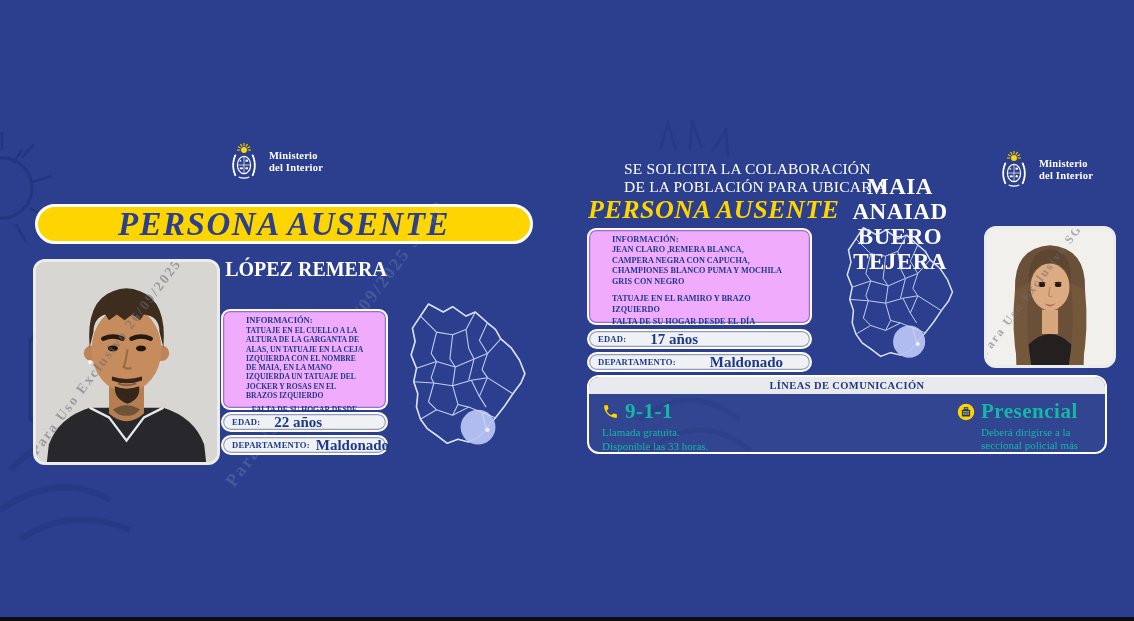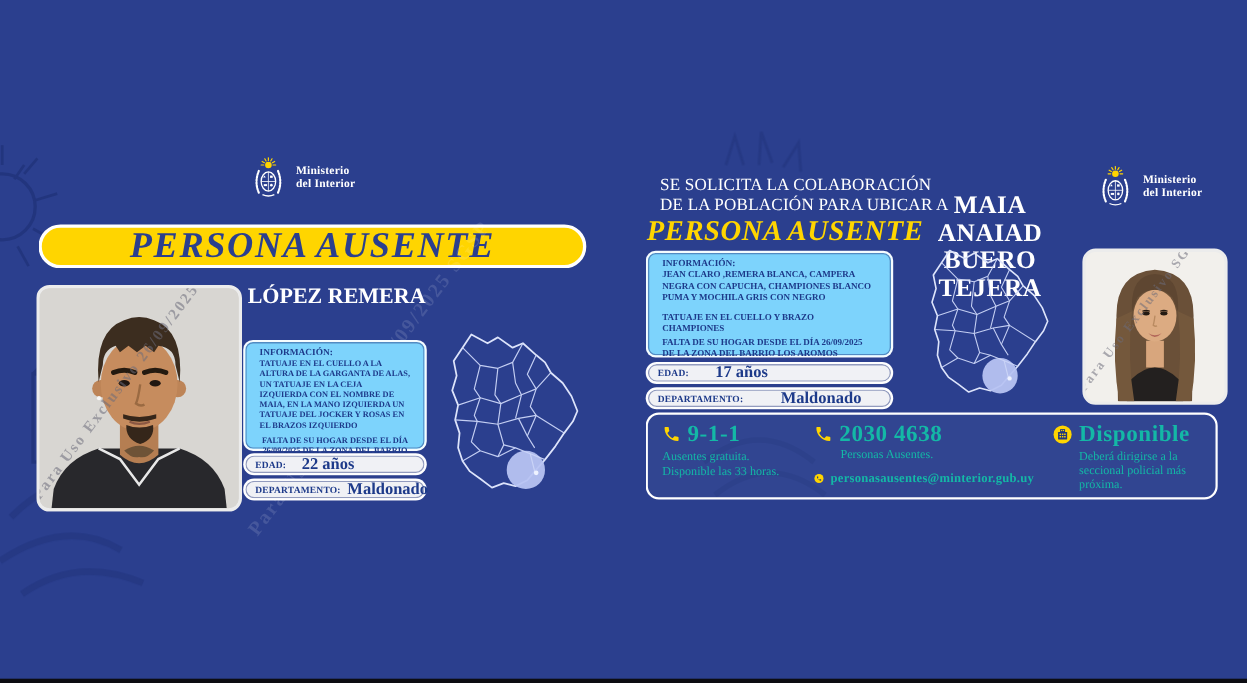--- a/index.html
+++ b/index.html
@@ -44,23 +44,23 @@
     position:absolute; white-space:nowrap; pointer-events:none;
     font-weight:bold; letter-spacing:2px;
     color:rgba(255,255,255,0.13);
     transform-origin:left bottom;
   }
   .person-name { color:#fff; font-weight:bold; text-align:center; }
   .name-left { left:222px; top:257px; width:168px; font-size:20px; line-height:25px; }
   .name-right { left:822px; top:174px; width:156px; font-size:23px; line-height:25px; letter-spacing:.5px; }
 
   .info-box {
-    background:#7dd3fc; border:2px solid rgba(255,255,255,0.92);
+    background:#f0abfc; border:2px solid rgba(255,255,255,0.92);
     box-shadow: inset 0 0 0 1.2px rgba(32,52,125,0.45);
-    border-radius:9px; color:#1d3a8a; padding:4px 13px;
+    border-radius:9px; color:#1d3a8a; padding:4px 23px;
   }
   .info-label { font-weight:bold; font-size:8.5px; }
   .info-box p { font-weight:bold; }
   .info-left { left:221px; top:309px; width:167px; height:101px; }
   .info-left p { font-size:7.6px; line-height:9.3px; }
   .info-left .p1 { margin-top:1px; text-align:left; }
   .info-left .p2 { margin-top:5px; text-align:center; }
   .info-right { left:587px; top:228px; width:225px; height:97px; }
   .info-right p { font-size:8.2px; line-height:10.5px; text-align:left; }
   .info-right .p1 { margin-top:1px; }
@@ -74,21 +74,21 @@
     display:flex; align-items:center; padding:0 9px; height:20px;
   }
   .field-label { font-weight:bold; font-size:8.6px; letter-spacing:.2px; }
   .field-value { font-weight:bold; font-size:15px; white-space:nowrap; }
   .edad-left  { left:221px; top:412px; width:167px; } .edad-left .field-value { margin-left:14px; }
   .dep-left   { left:221px; top:435px; width:167px; } .dep-left .field-value { margin-left:6px; }
   .edad-right { left:587px; top:329px; width:225px; } .edad-right .field-value { margin-left:24px; }
   .dep-right  { left:587px; top:352px; width:225px; } .dep-right .field-value { margin-left:34px; }
 
   
-  .req-header { left:600px; top:160px; color:#fff; font-size:15.5px; line-height:17.5px; letter-spacing:.2px; }
+  .req-header { left:624px; top:160px; color:#fff; font-size:15.5px; line-height:17.5px; letter-spacing:.2px; }
   .banner-right { left:588px; top:195px; color:#FFD500; font-size:26px; font-weight:bold; font-style:italic; letter-spacing:.5px; white-space:nowrap; }
 
   
   .map { position:absolute; }
 
   
   .contact-panel {
     left:587px; top:375px; width:520px; height:79px;
     border:2px solid #fff; border-radius:12px; overflow:hidden;
     background:rgba(255,255,255,0.03);
@@ -295,21 +295,21 @@
         </svg>
       <div class="logo-text">
         <div>Ministerio</div>
         <div>del Interior</div>
       </div>
     </div>
 
     <div class="abs info-box info-right">
       <div class="info-label">INFORMACIÓN:</div>
       <p class="p1">JEAN CLARO ,REMERA BLANCA, CAMPERA NEGRA CON CAPUCHA, CHAMPIONES BLANCO PUMA Y MOCHILA GRIS CON NEGRO</p>
-      <p class="p2">TATUAJE EN EL CUELLO Y BRAZO CHAMPIONES</p>
+      <p class="p2">TATUAJE EN EL RAMIRO Y BRAZO IZQUIERDO</p>
       <p class="p3">FALTA DE SU HOGAR DESDE EL DÍA 26/09/2025 DE LA ZONA DEL BARRIO LOS AROMOS</p>
     </div>
 
     <div class="abs field-box edad-right">
       <span class="field-label">EDAD:</span>
       <span class="field-value">17 años</span>
     </div>
     <div class="abs field-box dep-right">
       <span class="field-label">DEPARTAMENTO:</span>
       <span class="field-value">Maldonado</span>
@@ -333,57 +333,43 @@
         <ellipse cx="53" cy="41.5" rx="2.4" ry="1.5" fill="#241a12"></ellipse>
         <path d="M38.5 40.1 Q41 38.9 43.5 40.1" stroke="#241a12" stroke-width="0.8" fill="none"></path>
         <path d="M50.5 40.1 Q53 38.9 55.5 40.1" stroke="#241a12" stroke-width="0.8" fill="none"></path>
         <path d="M47 43 Q46.3 48 45.8 49.5 Q47 50.5 48.4 50" stroke="#b98a60" stroke-width="0.9" fill="none"></path>
         <path d="M42.5 55 Q47 57.5 51.5 55 Q47 60 42.5 55 Z" fill="#b3685a"></path>
       </svg>
       <span class="wm-photo" style="left:2px; bottom:6px; font-size:12px; transform:rotate(-53deg);">Para Uso Exclusivo SGSP</span>
     </div>
 
     <div class="abs contact-panel">
+      <div class="contact-header">LÍNEAS DE COMUNICACIÓN</div>
       <div class="contact-body">
 
         <div class="c-col" style="left:13px; width:140px;">
           <div class="c-row">
             <svg class="icon-sm">
                 <use href="#sym-phone"></use>
               </svg>
             <span class="c-big">9-1-1</span>
           </div>
           <div class="c-sub">
-            <div>Ausentes gratuita.</div>
+            <div>Llamada gratuita.</div>
             <div>Disponible las 33 horas.</div>
           </div>
         </div>
 
-        <div class="c-col" style="left:151px; width:200px;">
-          <div class="c-row">
-            <svg class="icon-sm">
-                <use href="#sym-phone"></use>
-              </svg>
-            <span class="c-big">2030 4638</span>
-          </div>
-          <div class="c-sub" style="margin-left:24px; margin-top:0;">Personas Ausentes.</div>
-          <div class="email-row">
-            <svg class="icon-circle">
-                <use href="#sym-phone-circle"></use>
-              </svg>
-            <span class="email-text">personasausentes@minterior.gub.uy</span>
-          </div>
-        </div>
 
         <div class="c-col" style="left:368px; width:140px;">
           <div class="c-row">
             <svg class="icon-circle">
                 <use href="#sym-building-circle"></use>
               </svg>
-            <span class="c-big">Disponible</span>
+            <span class="c-big">Presencial</span>
           </div>
           <div class="c-sub" style="margin-left:24px; width:116px; line-height:13px;">Deberá dirigirse a la seccional policial más próxima.</div>
         </div>
 
       </div>
     </div>
   </section>
 
   <div class="abs bottom-bar"></div>
 </div>

